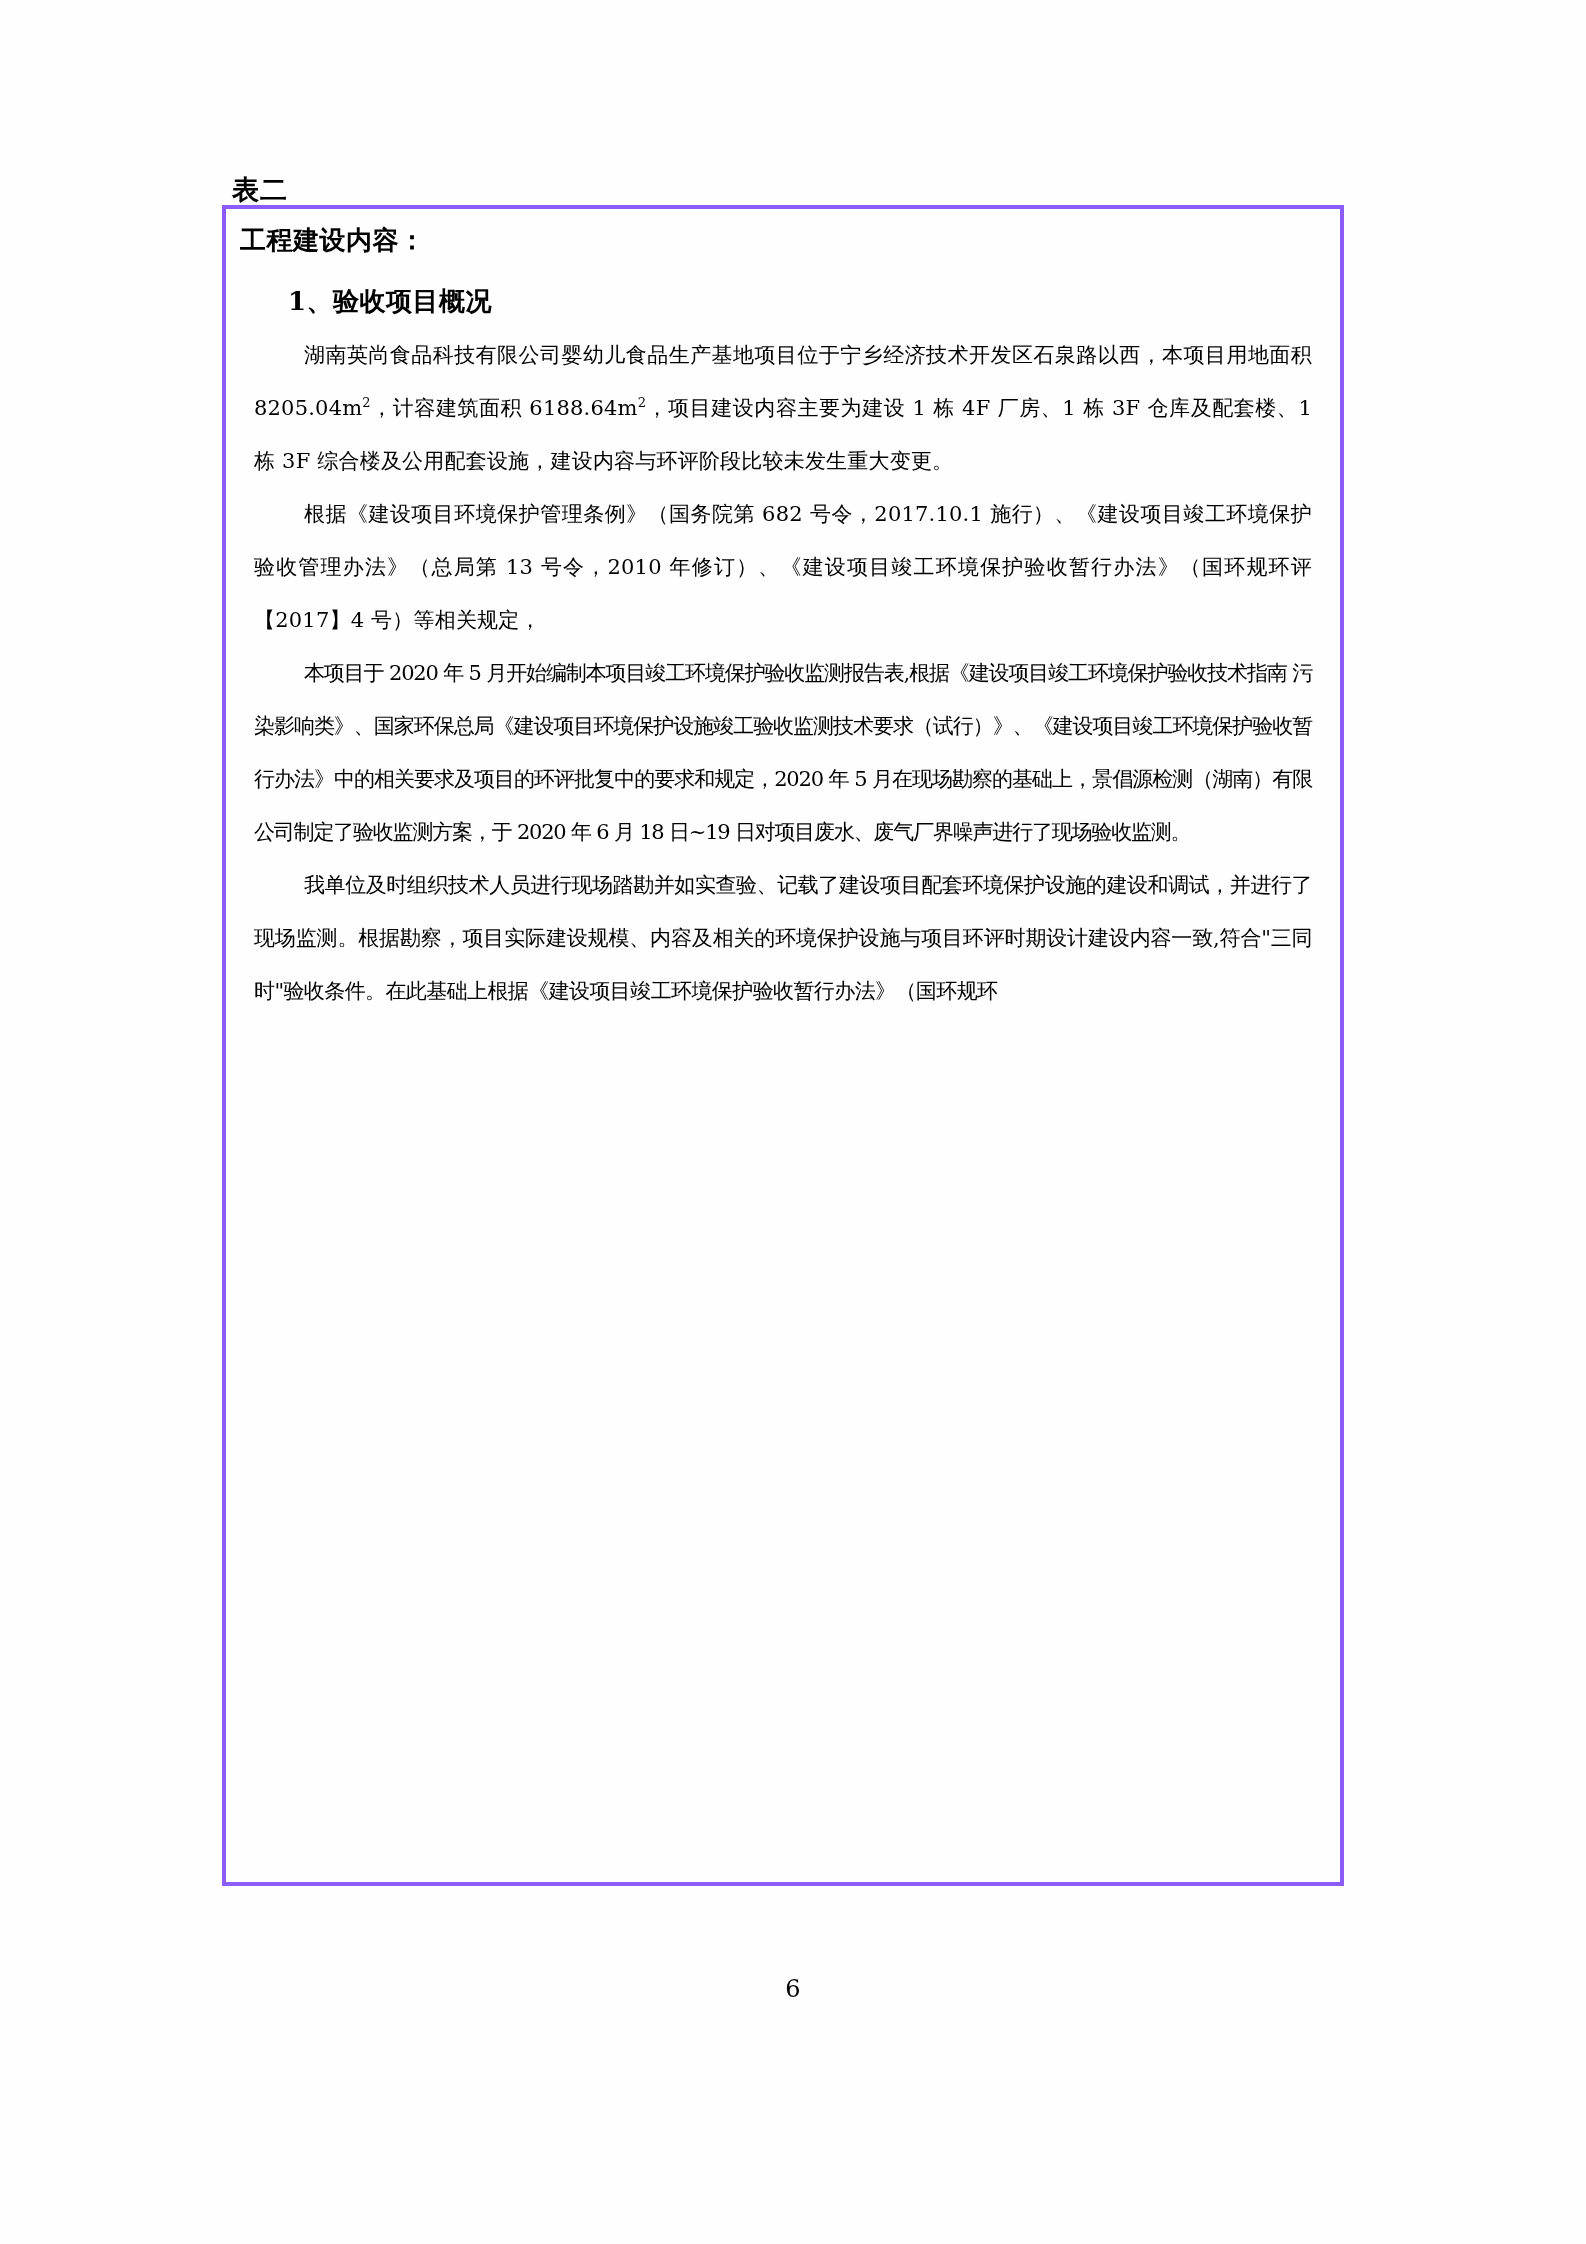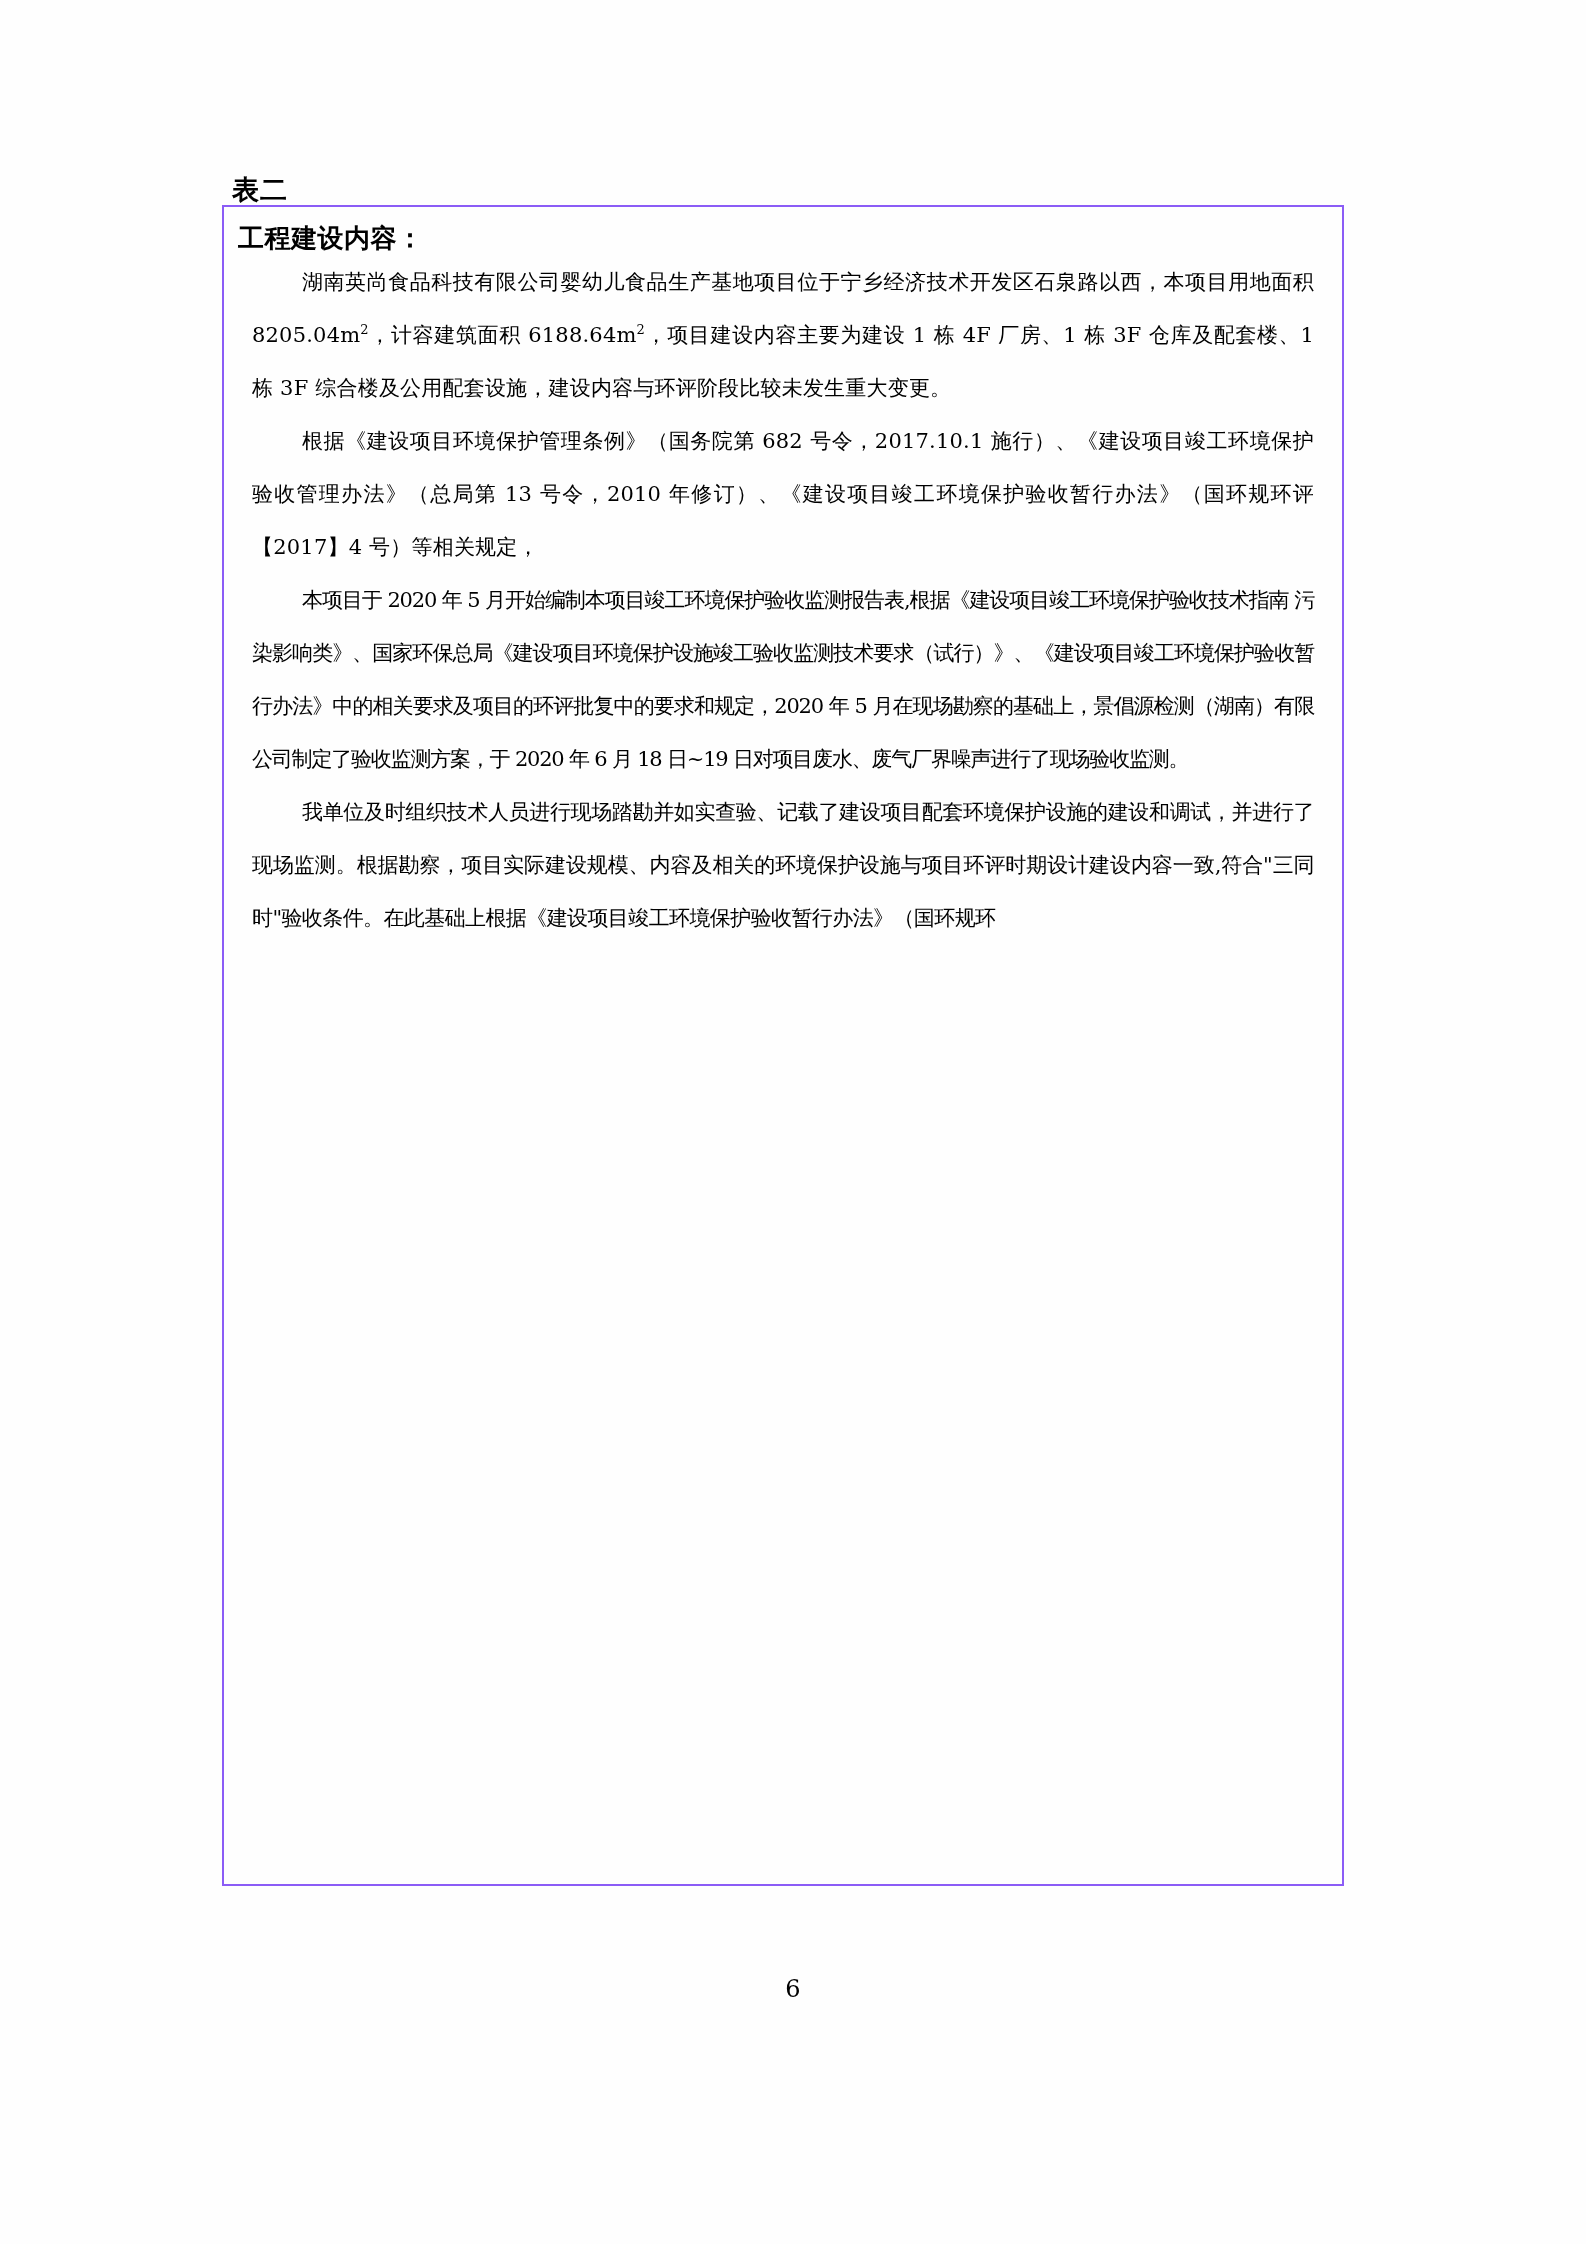--- a/index.html
+++ b/index.html
@@ -29,21 +29,21 @@
     font-weight: bold;
     font-size: 27px;
     letter-spacing: 1px;
   }
   .doc-box {
     position: absolute;
     left: 222px;
     top: 205px;
     width: 1122px;
     height: 1681px;
-    border: 2px solid #8b5cf6;
+    border: 4px solid #8b5cf6;
     box-sizing: border-box;
   }
   .heading-row {
     padding: 14px 0 0 14px;
   }
   .heading-main {
     font-family: "DejaVu Serif", "Liberation Serif", serif;
     font-weight: bold;
     font-size: 26px;
     letter-spacing: 0.5px;
@@ -92,20 +92,21 @@
 <div class="page">
 
   <div class="table-label">表二</div>
 
   <div class="doc-box">
 
     <div class="heading-row">
       <span class="heading-main">工程建设内容：</span>
     </div>
 
+    <div class="sub-heading">1、验收项目概况</div>
 
     <p class="body-text">湖南英尚食品科技有限公司婴幼儿食品生产基地项目位于宁乡经济技术开发区石泉路以西，本项目用地面积 8205.04m<sup>2</sup>，计容建筑面积 6188.64m<sup>2</sup>，项目建设内容主要为建设 1 栋 4F 厂房、1 栋 3F 仓库及配套楼、1 栋 3F 综合楼及公用配套设施，建设内容与环评阶段比较未发生重大变更。</p>
     <p class="body-text">根据《建设项目环境保护管理条例》（国务院第 682 号令，2017.10.1 施行）、《建设项目竣工环境保护验收管理办法》（总局第 13 号令，2010 年修订）、《建设项目竣工环境保护验收暂行办法》（国环规环评【2017】4 号）等相关规定，</p>
     <p class="body-text tight2">本项目于 2020 年 5 月开始编制本项目竣工环境保护验收监测报告表,根据《建设项目竣工环境保护验收技术指南 污染影响类》、国家环保总局《建设项目环境保护设施竣工验收监测技术要求（试行）》、《建设项目竣工环境保护验收暂行办法》中的相关要求及项目的环评批复中的要求和规定，2020 年 5 月在现场勘察的基础上，景倡源检测（湖南）有限公司制定了验收监测方案，于 2020 年 6 月 18 日~19 日对项目废水、废气厂界噪声进行了现场验收监测。</p>
     <p class="body-text tight">我单位及时组织技术人员进行现场踏勘并如实查验、记载了建设项目配套环境保护设施的建设和调试，并进行了现场监测。根据勘察，项目实际建设规模、内容及相关的环境保护设施与项目环评时期设计建设内容一致,符合"三同时"验收条件。在此基础上根据《建设项目竣工环境保护验收暂行办法》（国环规环</p>
 
   </div>
 
   <div class="page-number">6</div>
 

